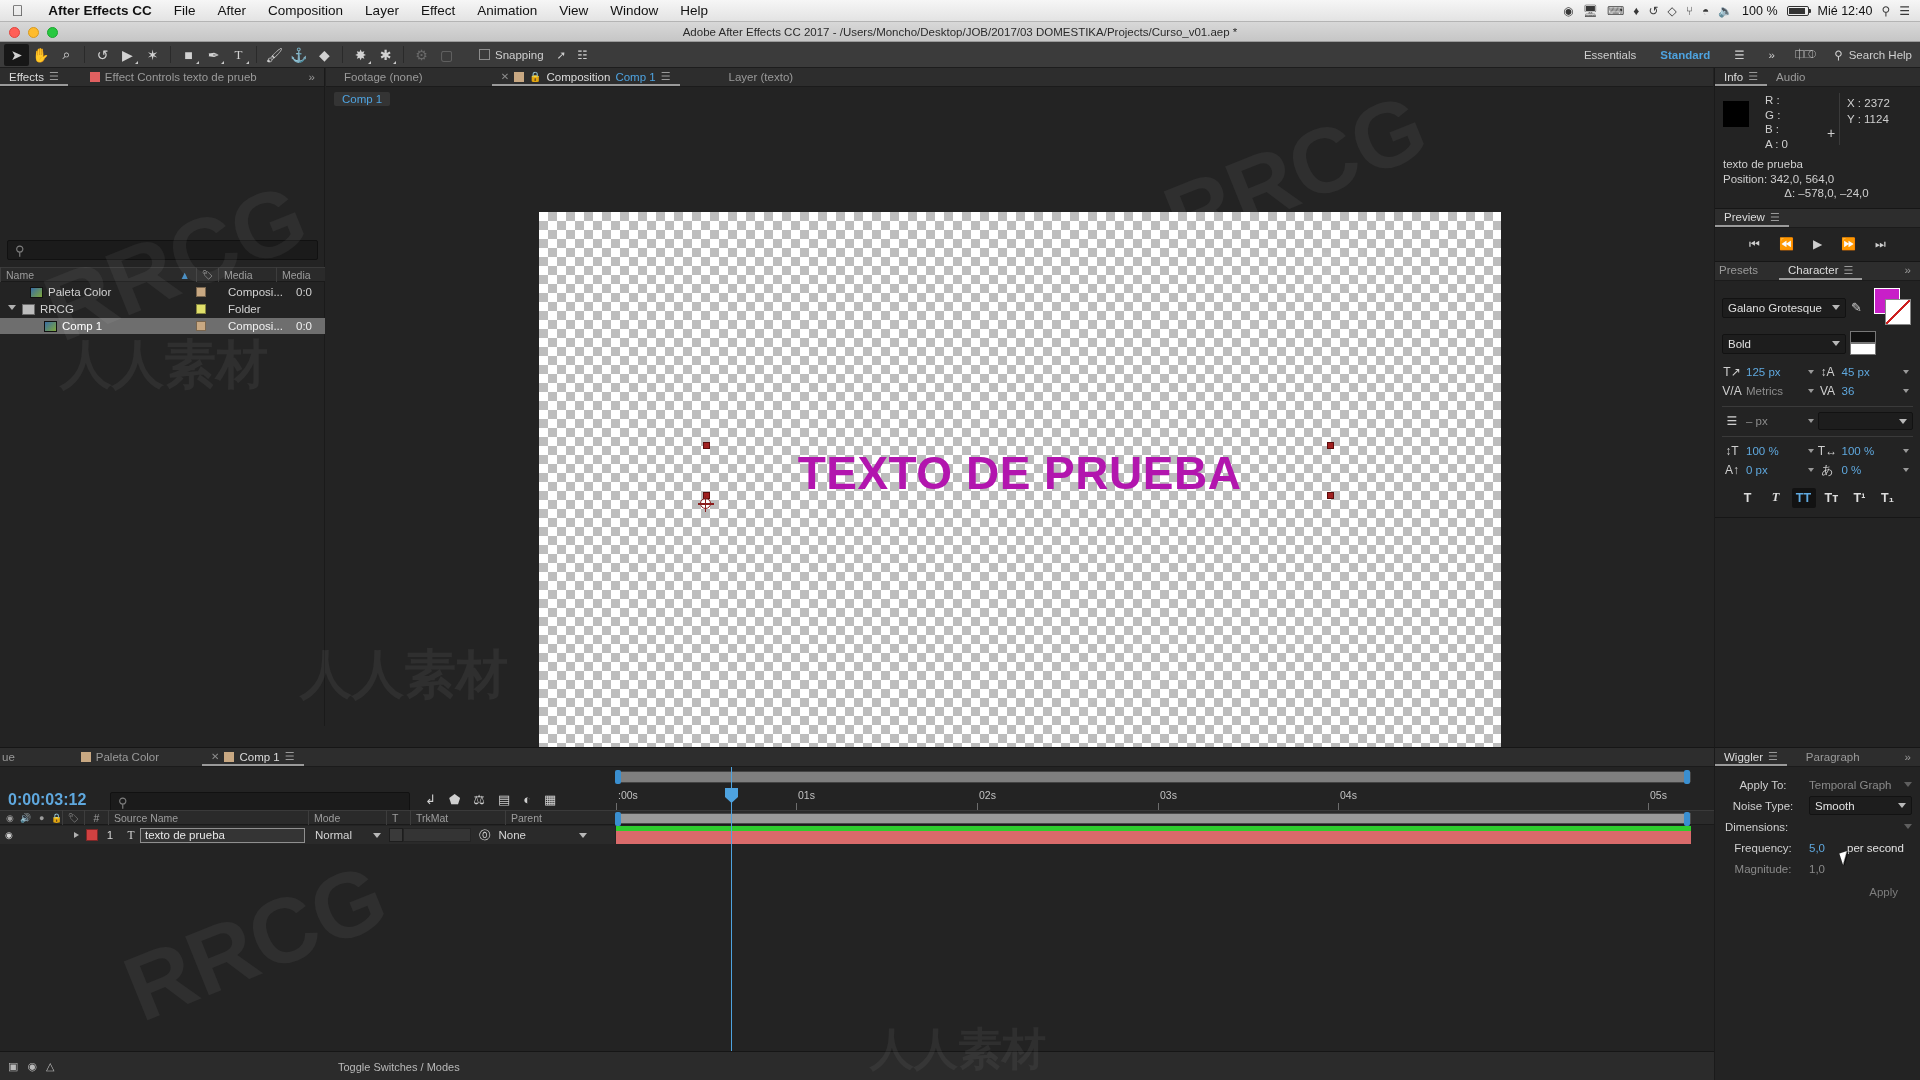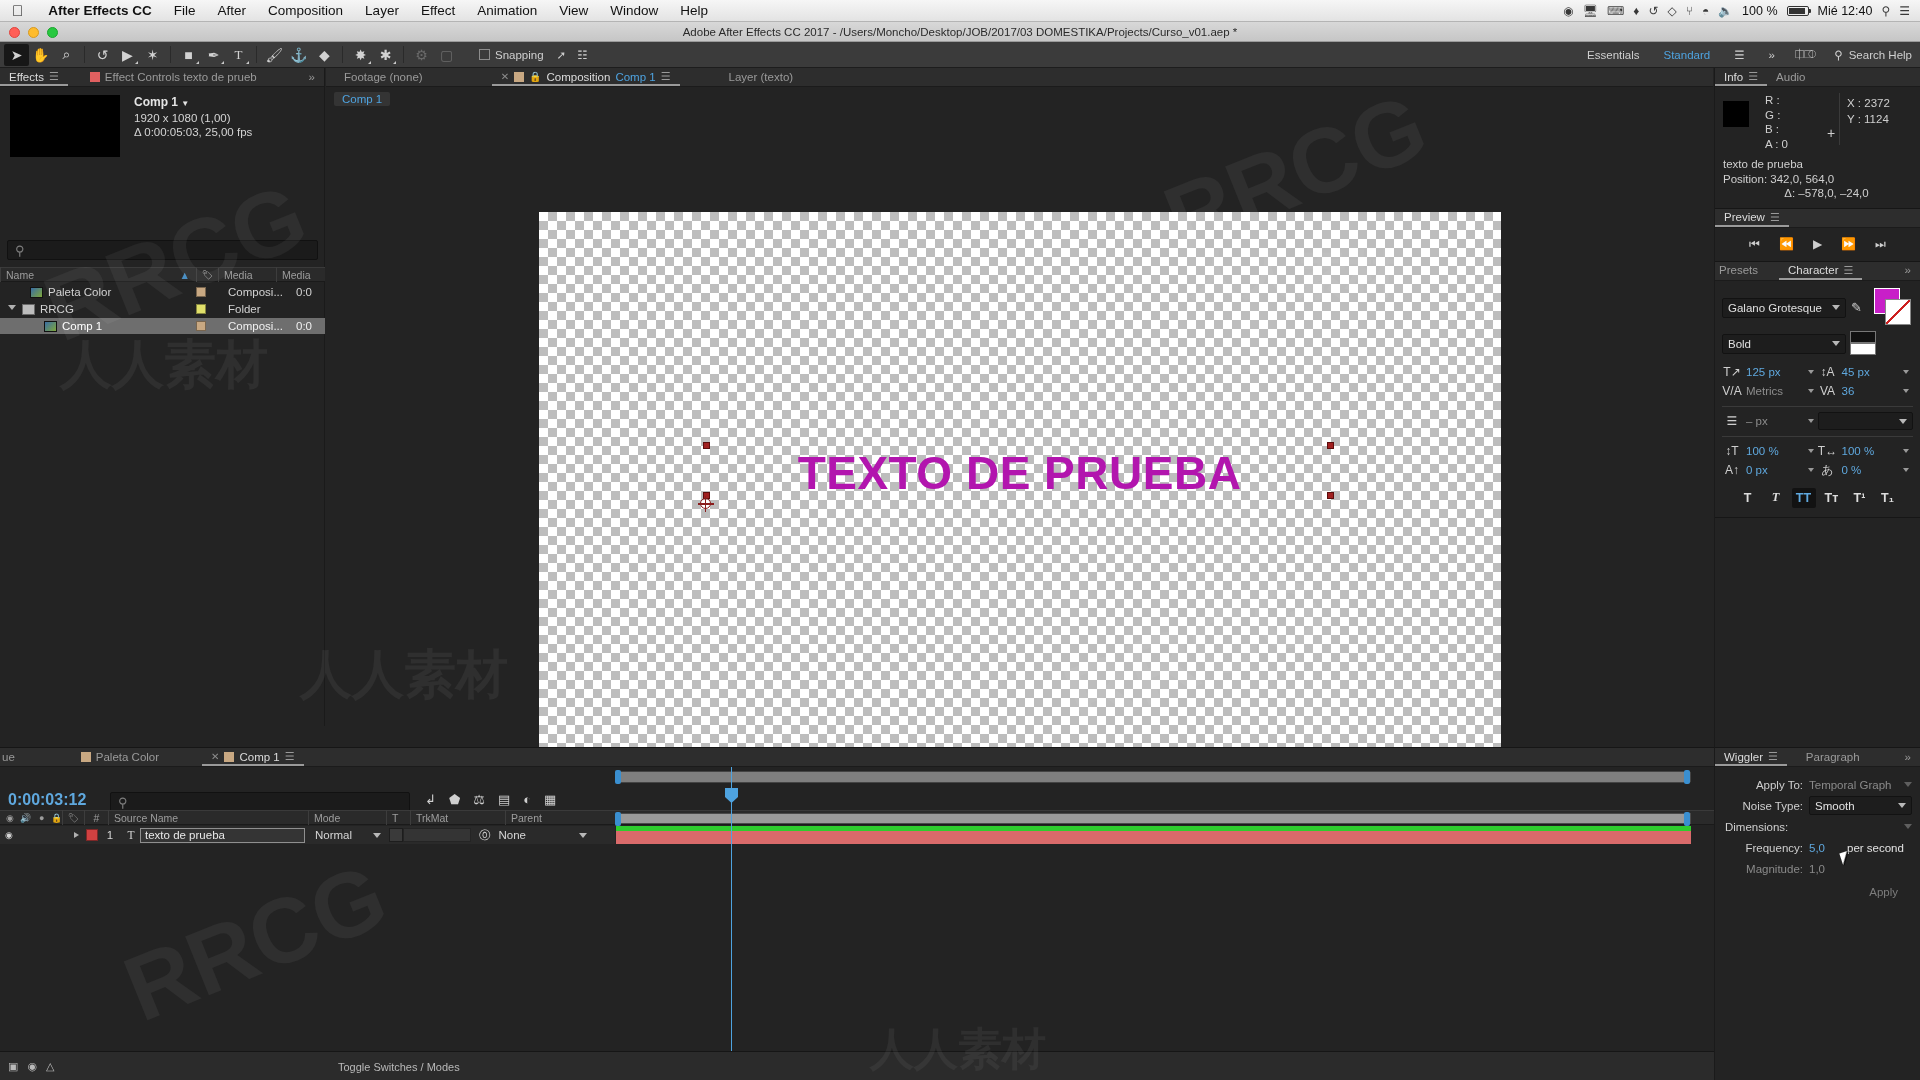--- a/index.html
+++ b/index.html
@@ -52,21 +52,21 @@
          color:#d2d2d2; font-size:14px; border-radius:2px; position:relative;}
   .tool.sel{ background:#171717; }
   .tool.dis{ opacity:.30; }
   .tool .cor{ position:absolute; right:2px; bottom:2px; width:0;height:0;
               border-left:3px solid transparent; border-bottom:3px solid #c9c9c9;}
   .tsep{ width:1px;height:17px;background:#2a2a2a;margin:0 5px;}
   #toolbar .snapwrap{ display:flex;align-items:center;gap:5px;margin-left:20px; font-size:11.5px;color:#cfcfcf;}
   .chk{ width:11px;height:11px;border:1px solid #8c8c8c;background:#3b3b3b;display:inline-block;}
   #toolbar .tright{ margin-left:auto; display:flex; align-items:center; gap:0; padding-right:8px; font-size:11.5px;}
   #toolbar .tright .ws{ padding:0 12px; color:#cfcfcf; }
-  #toolbar .tright .ws.blue{ color:#4ea3e0; }
+  #toolbar .tright .ws.blue{ color:#4ea3e0;font-weight:bold; }
   .srchhelp{ display:flex;align-items:center;gap:6px; color:#d0d0d0; padding-left:10px;}
 
   
   .panel{ position:absolute; background:#232323; }
   .ptabs{ height:19px; background:#2d2d2d; display:flex; align-items:flex-end;
           border-bottom:1px solid #1b1b1b; font-size:11.5px; }
   .ptab{ display:flex; align-items:center; gap:5px; height:19px; padding:0 9px;
          color:#9a9a9a; white-space:nowrap; }
   .ptab.active{ color:#dcdcdc; box-shadow: inset 0 -2px 0 #9a9a9a; }
   .ptab .ham{ font-size:11px; color:#9a9a9a; letter-spacing:0; }
@@ -166,21 +166,21 @@
   .tstyles{ display:flex; align-items:center; justify-content:center; gap:4px; margin-top:8px; }
   .tbtn{ width:24px;height:20px;display:flex;align-items:center;justify-content:center;
          color:#dcdcdc; font-size:12.5px; font-weight:bold; border-radius:2px;}
   .tbtn.on{ background:#121212; color:#5fa8de; }
 
   
   #wiggler{ position:absolute; left:1714px; top:747px; width:206px; height:333px; background:#232323;
             border-left:1px solid #1a1a1a; border-top:1px solid #161616;}
   .wbody{ padding:7px 8px; font-size:11.5px; }
   .wrow{ display:flex; align-items:center; height:21px; gap:6px;}
-  .wlab{ width:80px; text-align:right; color:#cfcfcf; }
+  .wlab{ width:80px; text-align:center; color:#cfcfcf; }
   .wlab.dim{ color:#8a8a8a; }
   .wctl{ flex:1; display:flex;align-items:center;justify-content:space-between; color:#e2e2e2;}
   .wctl.box{ background:#1d1d1d;border:1px solid #121212;height:19px;border-radius:2px;padding:0 5px;}
   .wctl.plain{ color:#8a8a8a; }
   .wval{ color:#5fa8de; }
   .applyb{ text-align:right; color:#7d7d7d; padding:7px 14px 0 0; }
 
   
   #timeline{ position:absolute; left:0; top:747px; width:1714px; height:333px; background:#232323;
              border-top:1px solid #161616; }
@@ -315,31 +315,20 @@
       <span>Effects</span>
       <span class="ham">☰</span>
     </div>
     <div class="ptab" style="padding-left:22px;">
       <span class="swatch" style="background:#e06060;"></span>
       <span>Effect Controls texto de prueb</span>
     </div>
     <div class="ptab" style="margin-left:auto;">»</div>
   </div>
 
-  <div class="thumbbox">
-    <div class="thumb"></div>
-    <div class="meta">
-      <div class="nm">
-        <span>Comp 1</span>
-        <span style="font-size:8px;">▼</span>
-      </div>
-      <div>1920 x 1080 (1,00)</div>
-      <div>Δ 0:00:05:03, 25,00 fps</div>
-    </div>
-  </div>
 
   <div id="projsearch">
     <span>⚲</span>
   </div>
 
   <div class="colhdr">
     <div class="c" style="width:196px;">
       <span>Name</span>
       <span style="margin-left:auto;margin-right:6px;color:#4a8ec2;">▲</span>
     </div>
@@ -761,20 +750,46 @@
     <span class="msel" style="margin-left:8px;width:92px;">
       <span>None</span>
       <span class="chevd"></span>
     </span>
   </div>
 
   <div id="tlruler">
     <div class="navbar"></div>
     <div class="navcap" style="left:-1px;"></div>
     <div class="navcap" style="left:1068px;"></div>
+    <div class="rulerbg">
+      <div class="rtick" style="left:0px;">
+        <span>:00s</span>
+          <i></i>
+      </div>
+      <div class="rtick" style="left:180px;">
+        <span>01s</span>
+          <i></i>
+      </div>
+      <div class="rtick" style="left:361px;">
+        <span>02s</span>
+          <i></i>
+      </div>
+      <div class="rtick" style="left:542px;">
+        <span>03s</span>
+          <i></i>
+      </div>
+      <div class="rtick" style="left:722px;">
+        <span>04s</span>
+          <i></i>
+      </div>
+      <div class="rtick" style="left:1032px;">
+        <span>05s</span>
+          <i></i>
+      </div>
+    </div>
     <div class="workbar"></div>
     <div class="navcap" style="top:45px;left:-1px;"></div>
     <div class="navcap" style="top:45px;left:1068px;"></div>
   </div>
 
   <div id="tlgrid">
     <div class="greenbar"></div>
     <div class="redbar"></div>
   </div>
 

